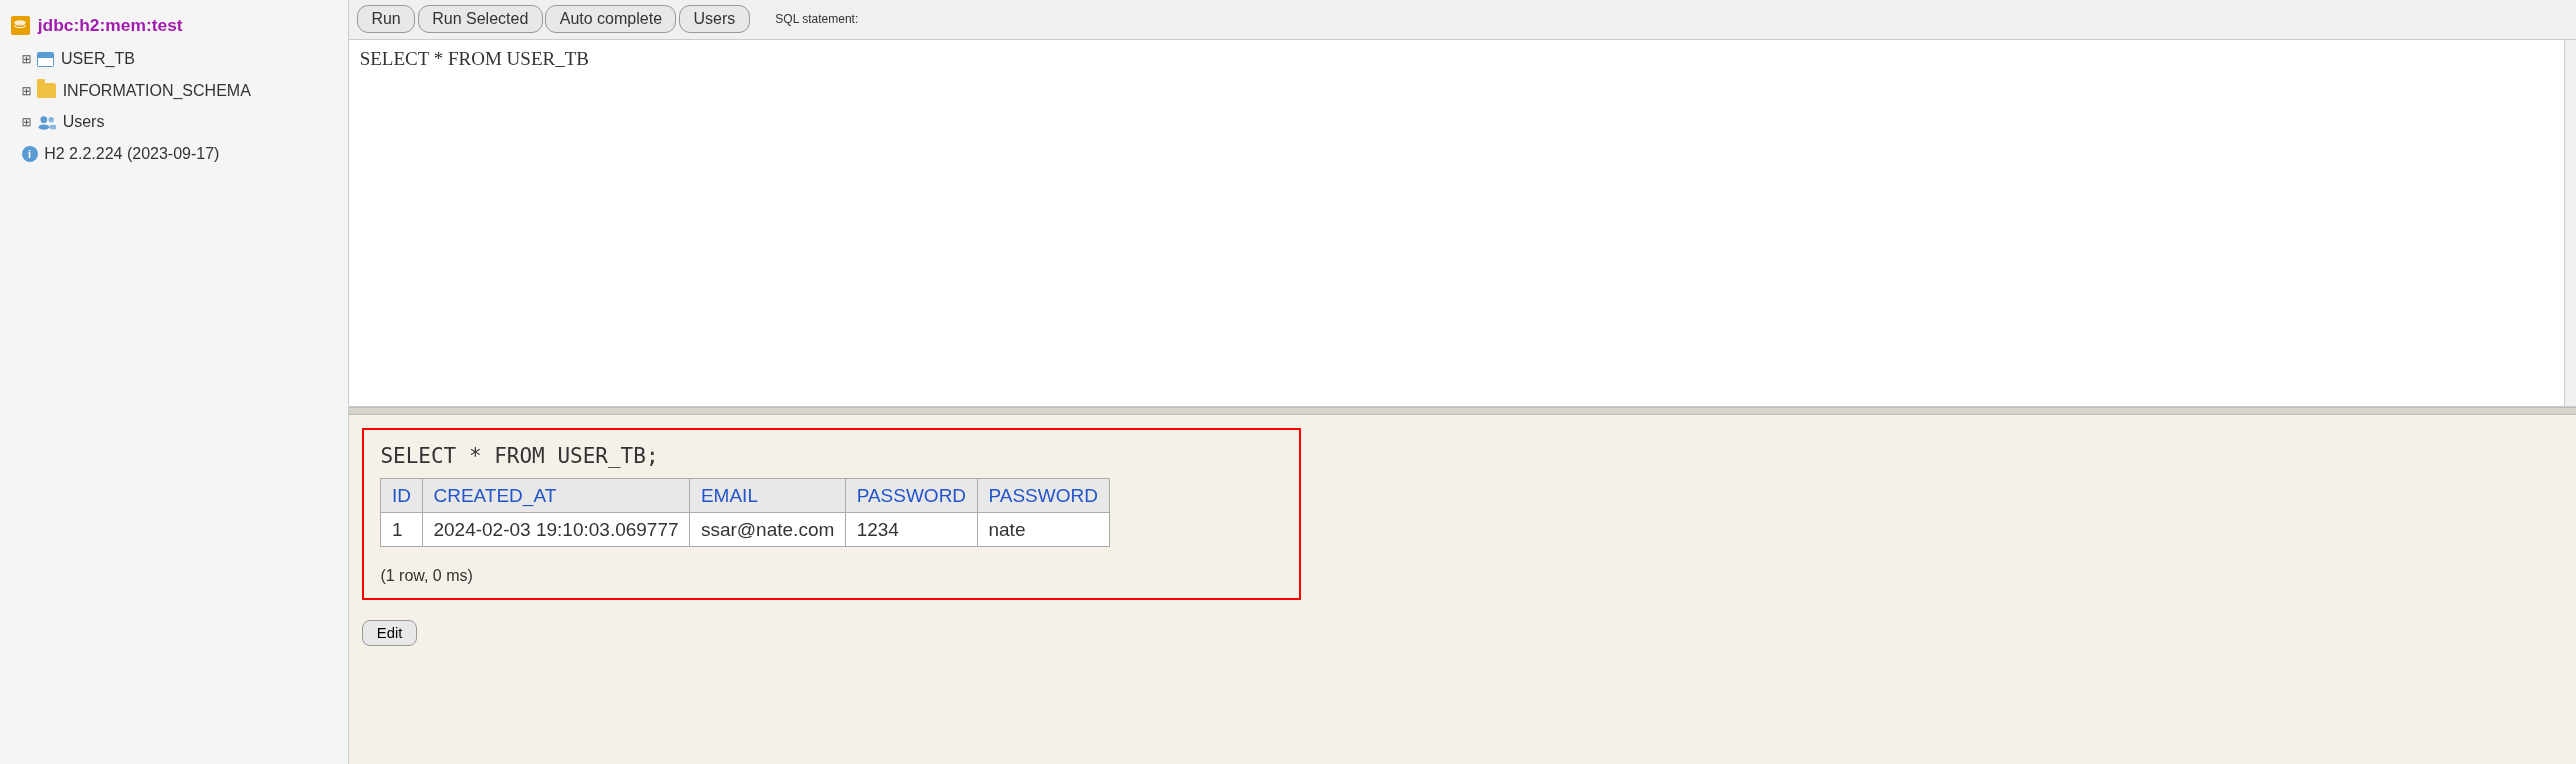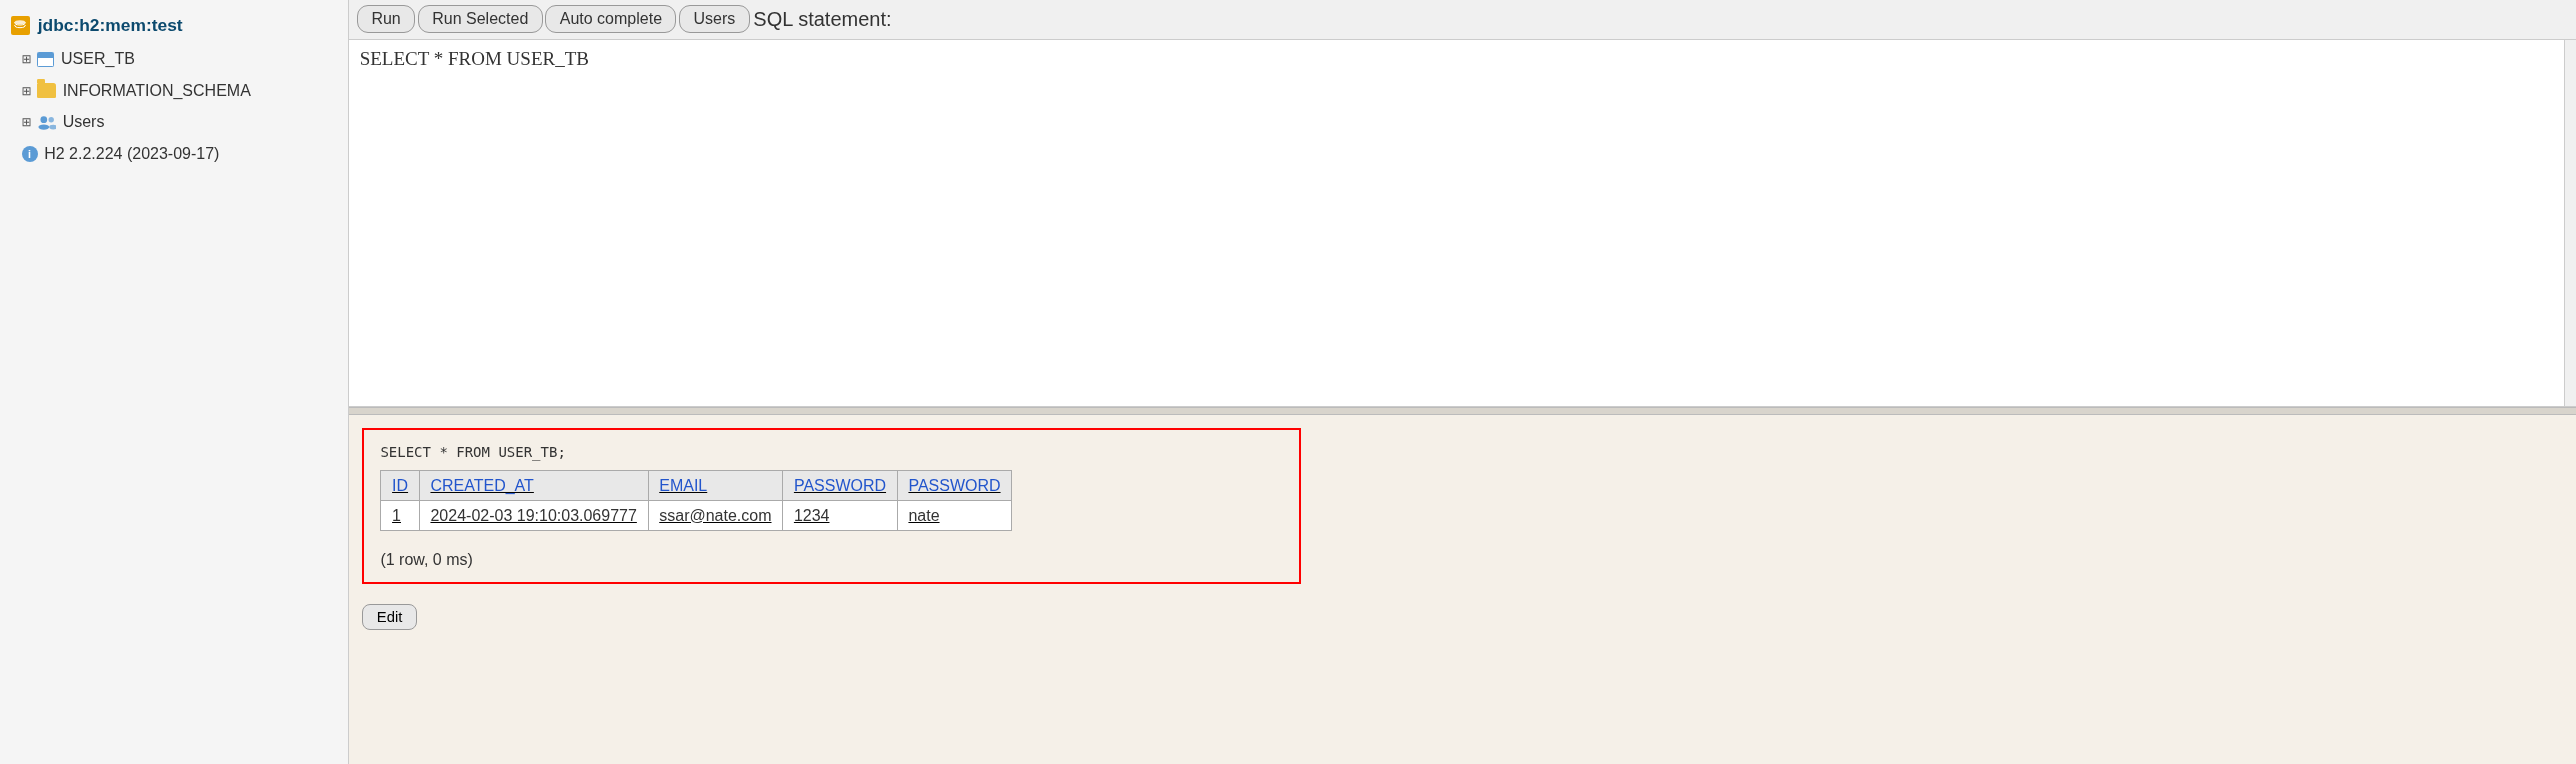--- a/index.html
+++ b/index.html
@@ -23,21 +23,21 @@
       display: flex;
       flex-direction: column;
     }
 
     .sidebar-header {
       display: flex;
       align-items: center;
       padding: 8px 10.7px;
       font-size: 17.4px;
       font-weight: bold;
-      color: #0c4a6e;
+      color: #a21caf;
     }
 
     .sidebar-header-icon {
       width: 19px;
       height: 19px;
       background: #e8a000;
       border-radius: 2px;
       margin-right: 8px;
       flex-shrink: 0;
       display: flex;
@@ -139,23 +139,23 @@
       padding: 4px 13.4px;
       font-size: 16px;
       background: #e8e8e8;
       border: 1.3px solid #999;
       border-radius: 11px;
       cursor: pointer;
       color: #333;
     }
 
     .toolbar-label {
-      font-size: 20px;
-      color: #333;
-      margin-left: 1px;
+      font-size: 12px;
+      color: #333;
+      margin-left: 23px;
     }
 
     
     #editor-area {
       flex: 1;
       padding: 8px 10.7px;
       background: white;
       border-bottom: 1.3px solid #ccc;
       font-family: monospace;
       font-size: 17.4px;
@@ -196,29 +196,28 @@
       margin: 13.4px 13.4px;
       border: 2px solid red;
       padding: 13.4px 16px;
       background: #f5f0e8;
       display: inline-block;
       max-width: 939px;
     }
 
     .result-query {
       font-family: monospace;
-      font-size: 14px;
+      font-size: 21px;
       color: #333;
       margin-bottom: 10.7px;
     }
 
     .result-table {
       border-collapse: collapse;
-      font-size: 16px;
-      text-decoration: underline;
+      font-size: 19px;
     }
 
     .result-table th {
       border: 0.7px solid #aaa;
       padding: 5.4px 10.7px;
       background: #e8e8e8;
       color: #2255cc;
       font-weight: normal;
       text-align: left;
     }

